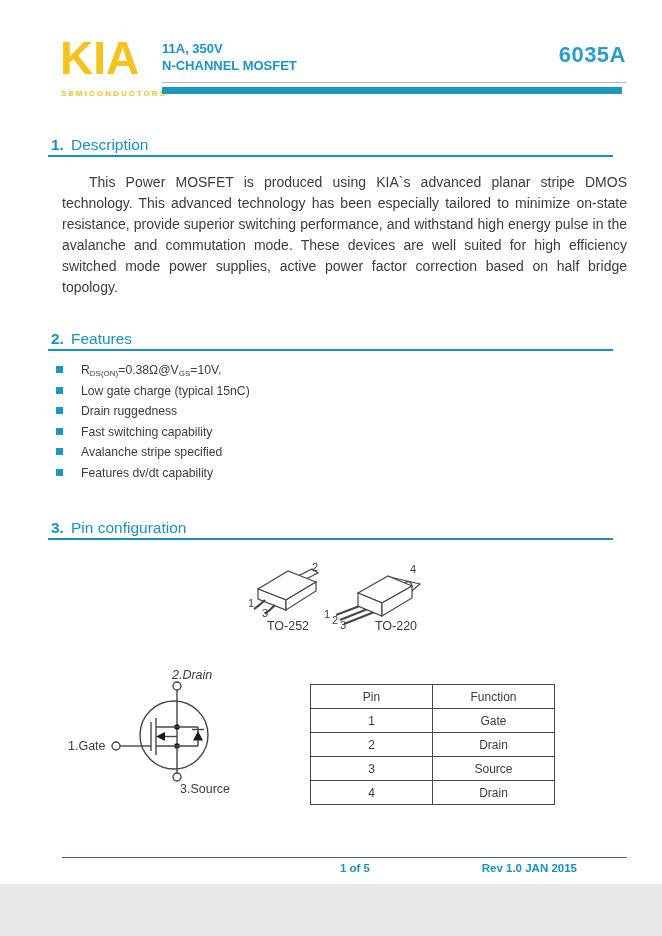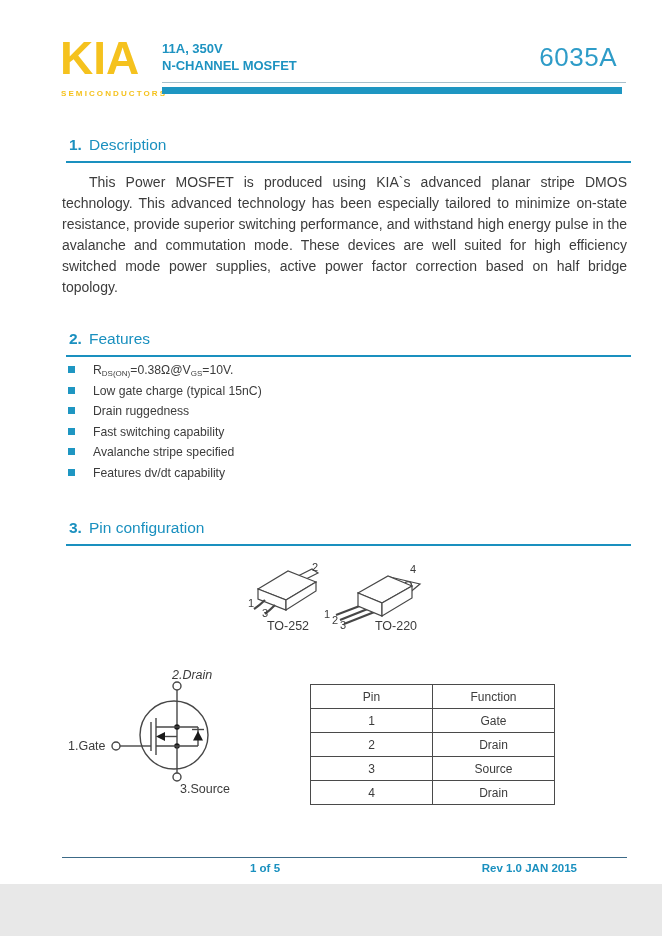--- a/index.html
+++ b/index.html
@@ -7,39 +7,39 @@
     position:relative; width:662px; height:884px; margin:0 auto;
     background:#ffffff; overflow:hidden;
     font-family:"Liberation Sans", sans-serif; color:#3c3c3c;
   }
   .abs { position:absolute; }
 
   
   .logo { left:60px; top:34px; font-size:46px; font-weight:bold; color:#F5C21E; letter-spacing:0px; line-height:48px; }
   .logo-sub { left:61px; top:89px; font-size:8px; font-weight:bold; color:#F5C21E; letter-spacing:2.1px; }
   .subtitle { left:162px; top:40px; font-size:13px; font-weight:bold; color:#1E93C1; line-height:17px; }
-  .part-number { top:42px; right:45px; font-size:26px; color:#2E9CC8; letter-spacing:0.5px; }
+  .part-number { top:42px; right:36px; font-size:22px; color:#2E9CC8; letter-spacing:0.5px;font-weight:bold; }
   .header-thinline { left:162px; top:82px; width:464px; height:1px; background:#a8bfcb; }
   .header-bar { left:162px; top:87px; width:460px; height:7px; background:#1E96C2; }
 
   
   .sec-head {
-    left:66px; width:565px; color:#1A90BF; font-size:15.5px;
-    border-bottom:2px solid #1A90BF; padding-bottom:7px;
+    left:48px; width:565px; color:#1A90BF; font-size:15.5px;
+    border-bottom:2px solid #1A90BF; padding-bottom:1px;
   }
   .sec-head .num { font-weight:bold; margin-left:3px; margin-right:7px; }
 
   
   .desc-body {
     left:62px; top:172px; width:565px; font-size:14px; line-height:21px;
     text-align:justify; text-indent:27px; color:#3c3c3c;
   }
 
   
-  .features-list { left:68px; top:363px; width:540px; }
+  .features-list { left:56px; top:363px; width:540px; }
   .feat-item { position:relative; height:20.5px; padding-left:25px; font-size:12.2px; line-height:15px; }
   .feat-bullet { position:absolute; left:0; top:3px; width:7px; height:7px; background:#1E96C2; }
   .sub { font-size:8px; vertical-align:-2px; }
 
   
   .pkg-wrap { left:240px; top:555px; width:220px; height:85px; }
   .pkg-wrap svg { position:absolute; left:0; top:0; }
   .pin-num { position:absolute; font-size:11px; color:#3c3c3c; }
   .pkg-label { position:absolute; font-size:12.5px; color:#3c3c3c; text-align:center; width:76px; }
 
@@ -50,21 +50,21 @@
 
   
   .pin-table { left:310px; top:684px; border-collapse:collapse; }
   .pin-table td {
     border:1.5px solid #4a4a4a; width:121px; height:23px;
     text-align:center; font-size:12px; color:#3c3c3c; padding:0;
   }
 
   
   .footer-line { left:62px; top:857px; width:565px; height:1px; background:#3c6a87; }
-  .footer-page { left:250px; top:862px; width:120px; text-align:left; font-size:11.5px; font-weight:bold; color:#1A90BF; }
+  .footer-page { left:250px; top:862px; width:120px; text-align:right; font-size:11.5px; font-weight:bold; color:#1A90BF; }
   .footer-rev { left:455px; top:862px; width:122px; text-align:right; font-size:11.5px; font-weight:bold; color:#1A90BF; }
 
   svg .ln { stroke:#474747; stroke-width:1.4; fill:none; }
   svg .face { stroke:#474747; stroke-width:1.2; fill:#fefefe; }
   svg .lead { stroke:#474747; stroke-width:2.2; fill:none; }
   svg .dot { fill:#1a1a1a; stroke:none; }
   svg .term { fill:#ffffff; stroke:#474747; stroke-width:1.4; }
   svg .tri { fill:#1a1a1a; stroke:none; }
 </style>
 </head>

